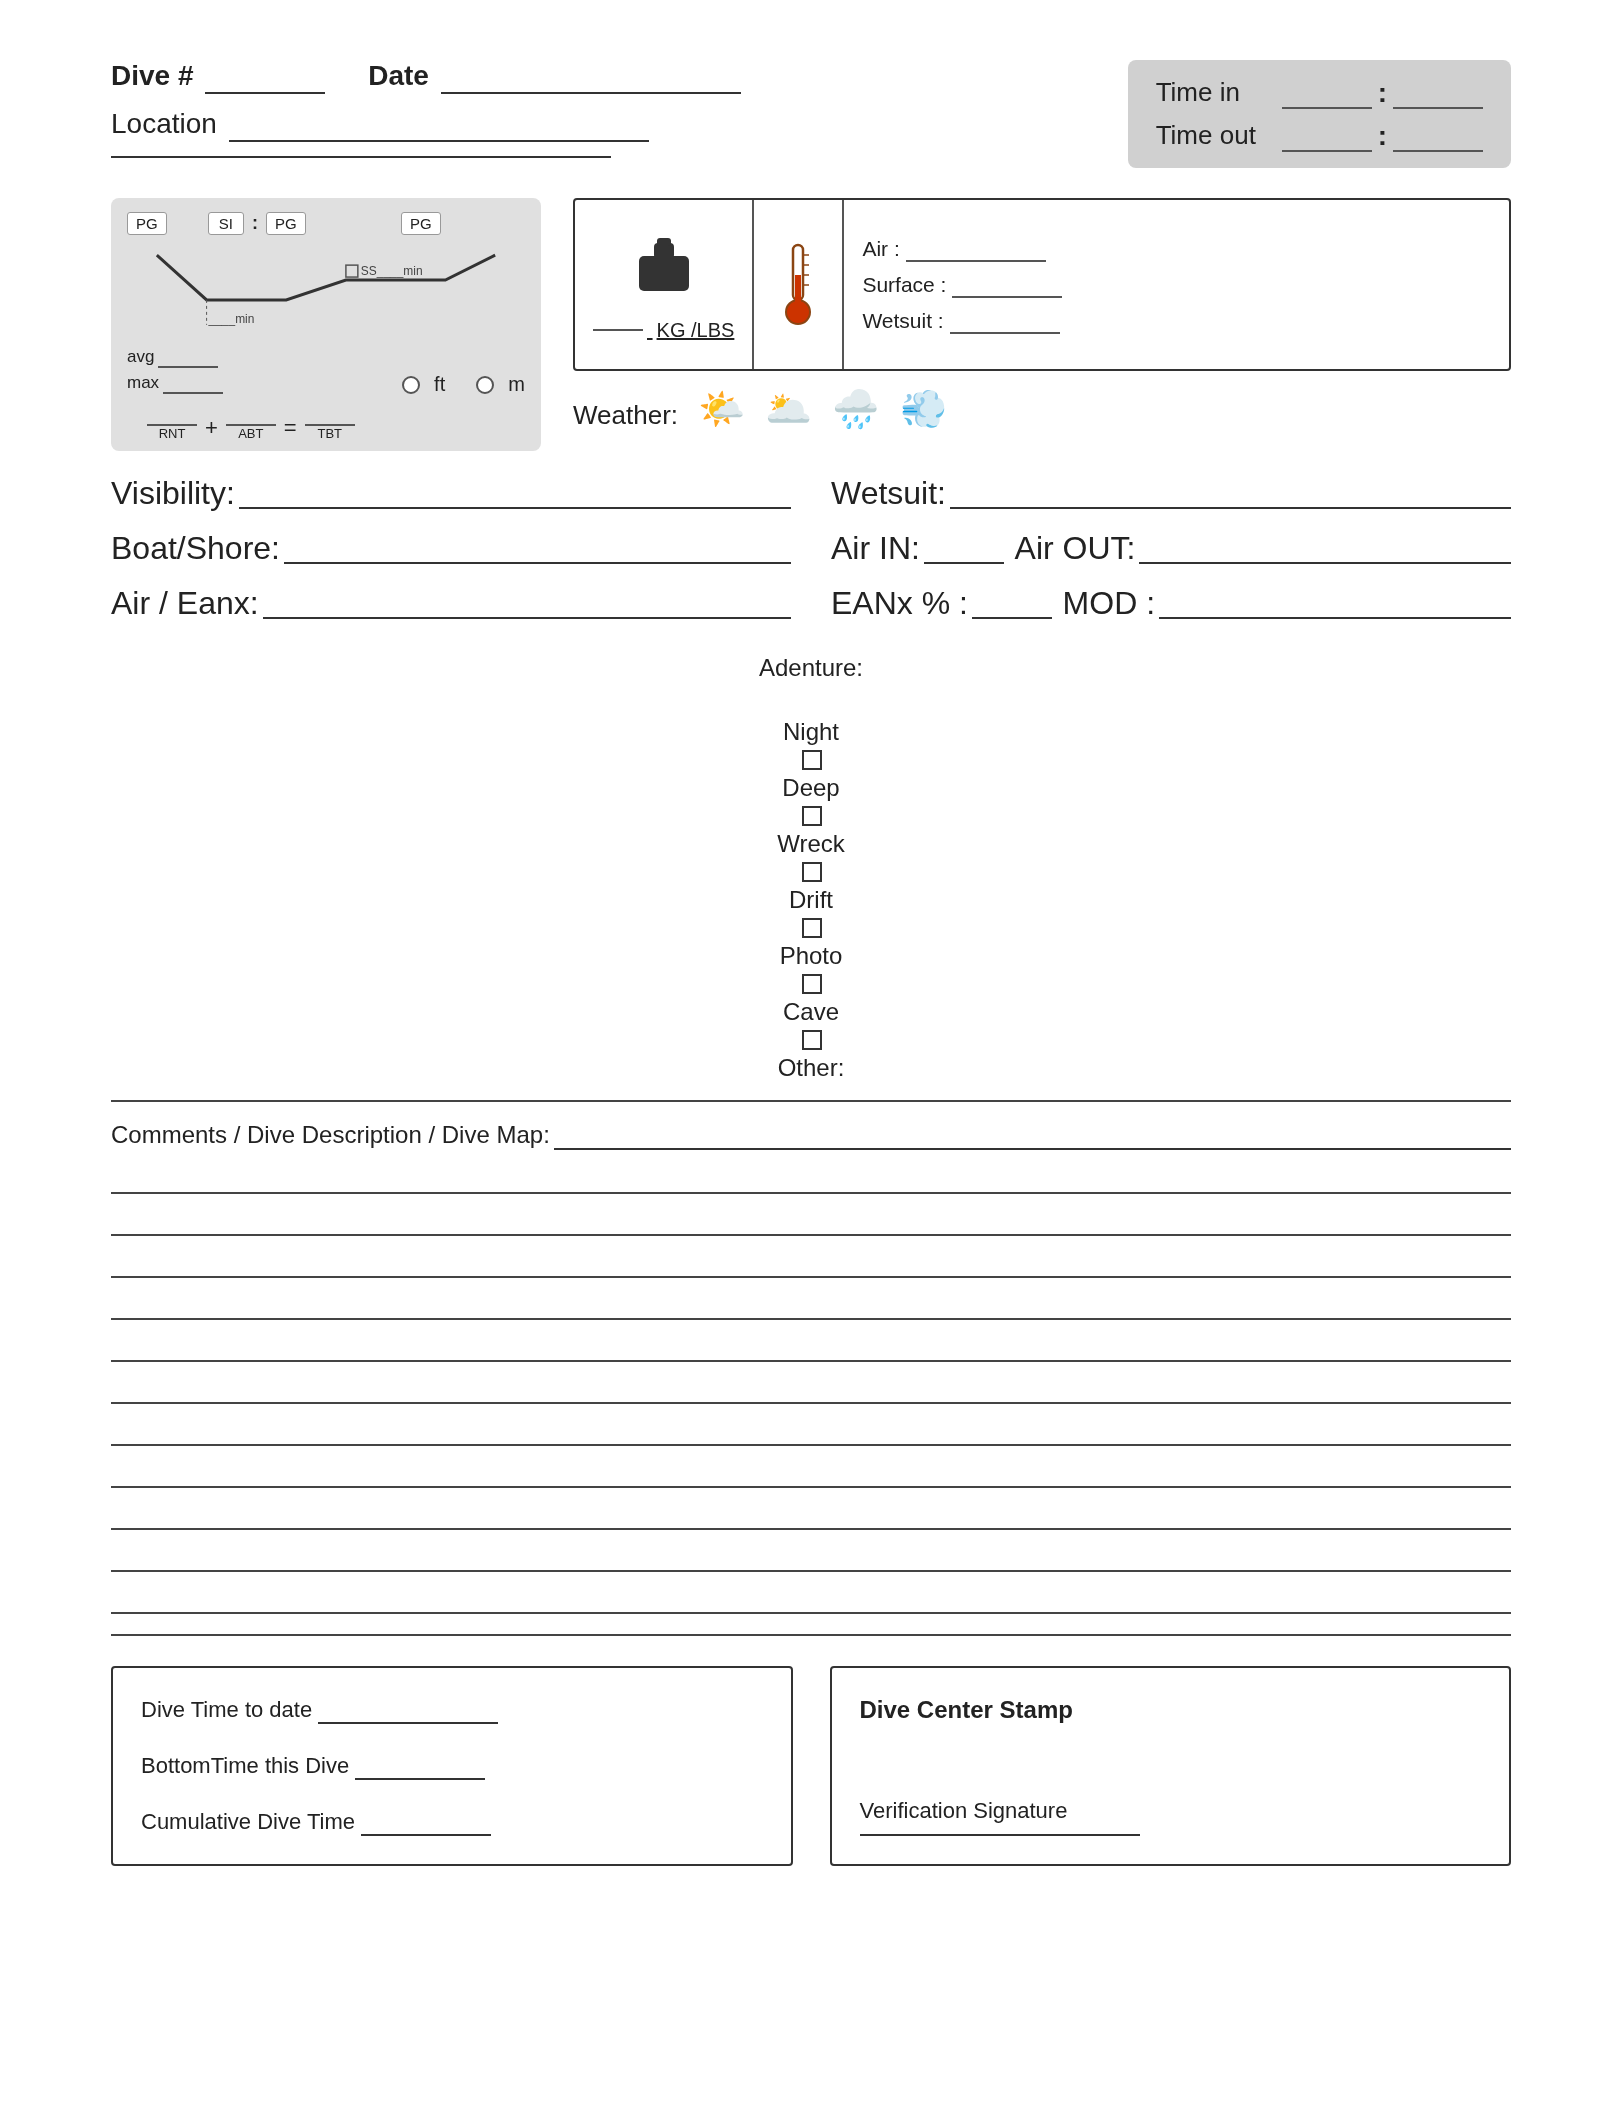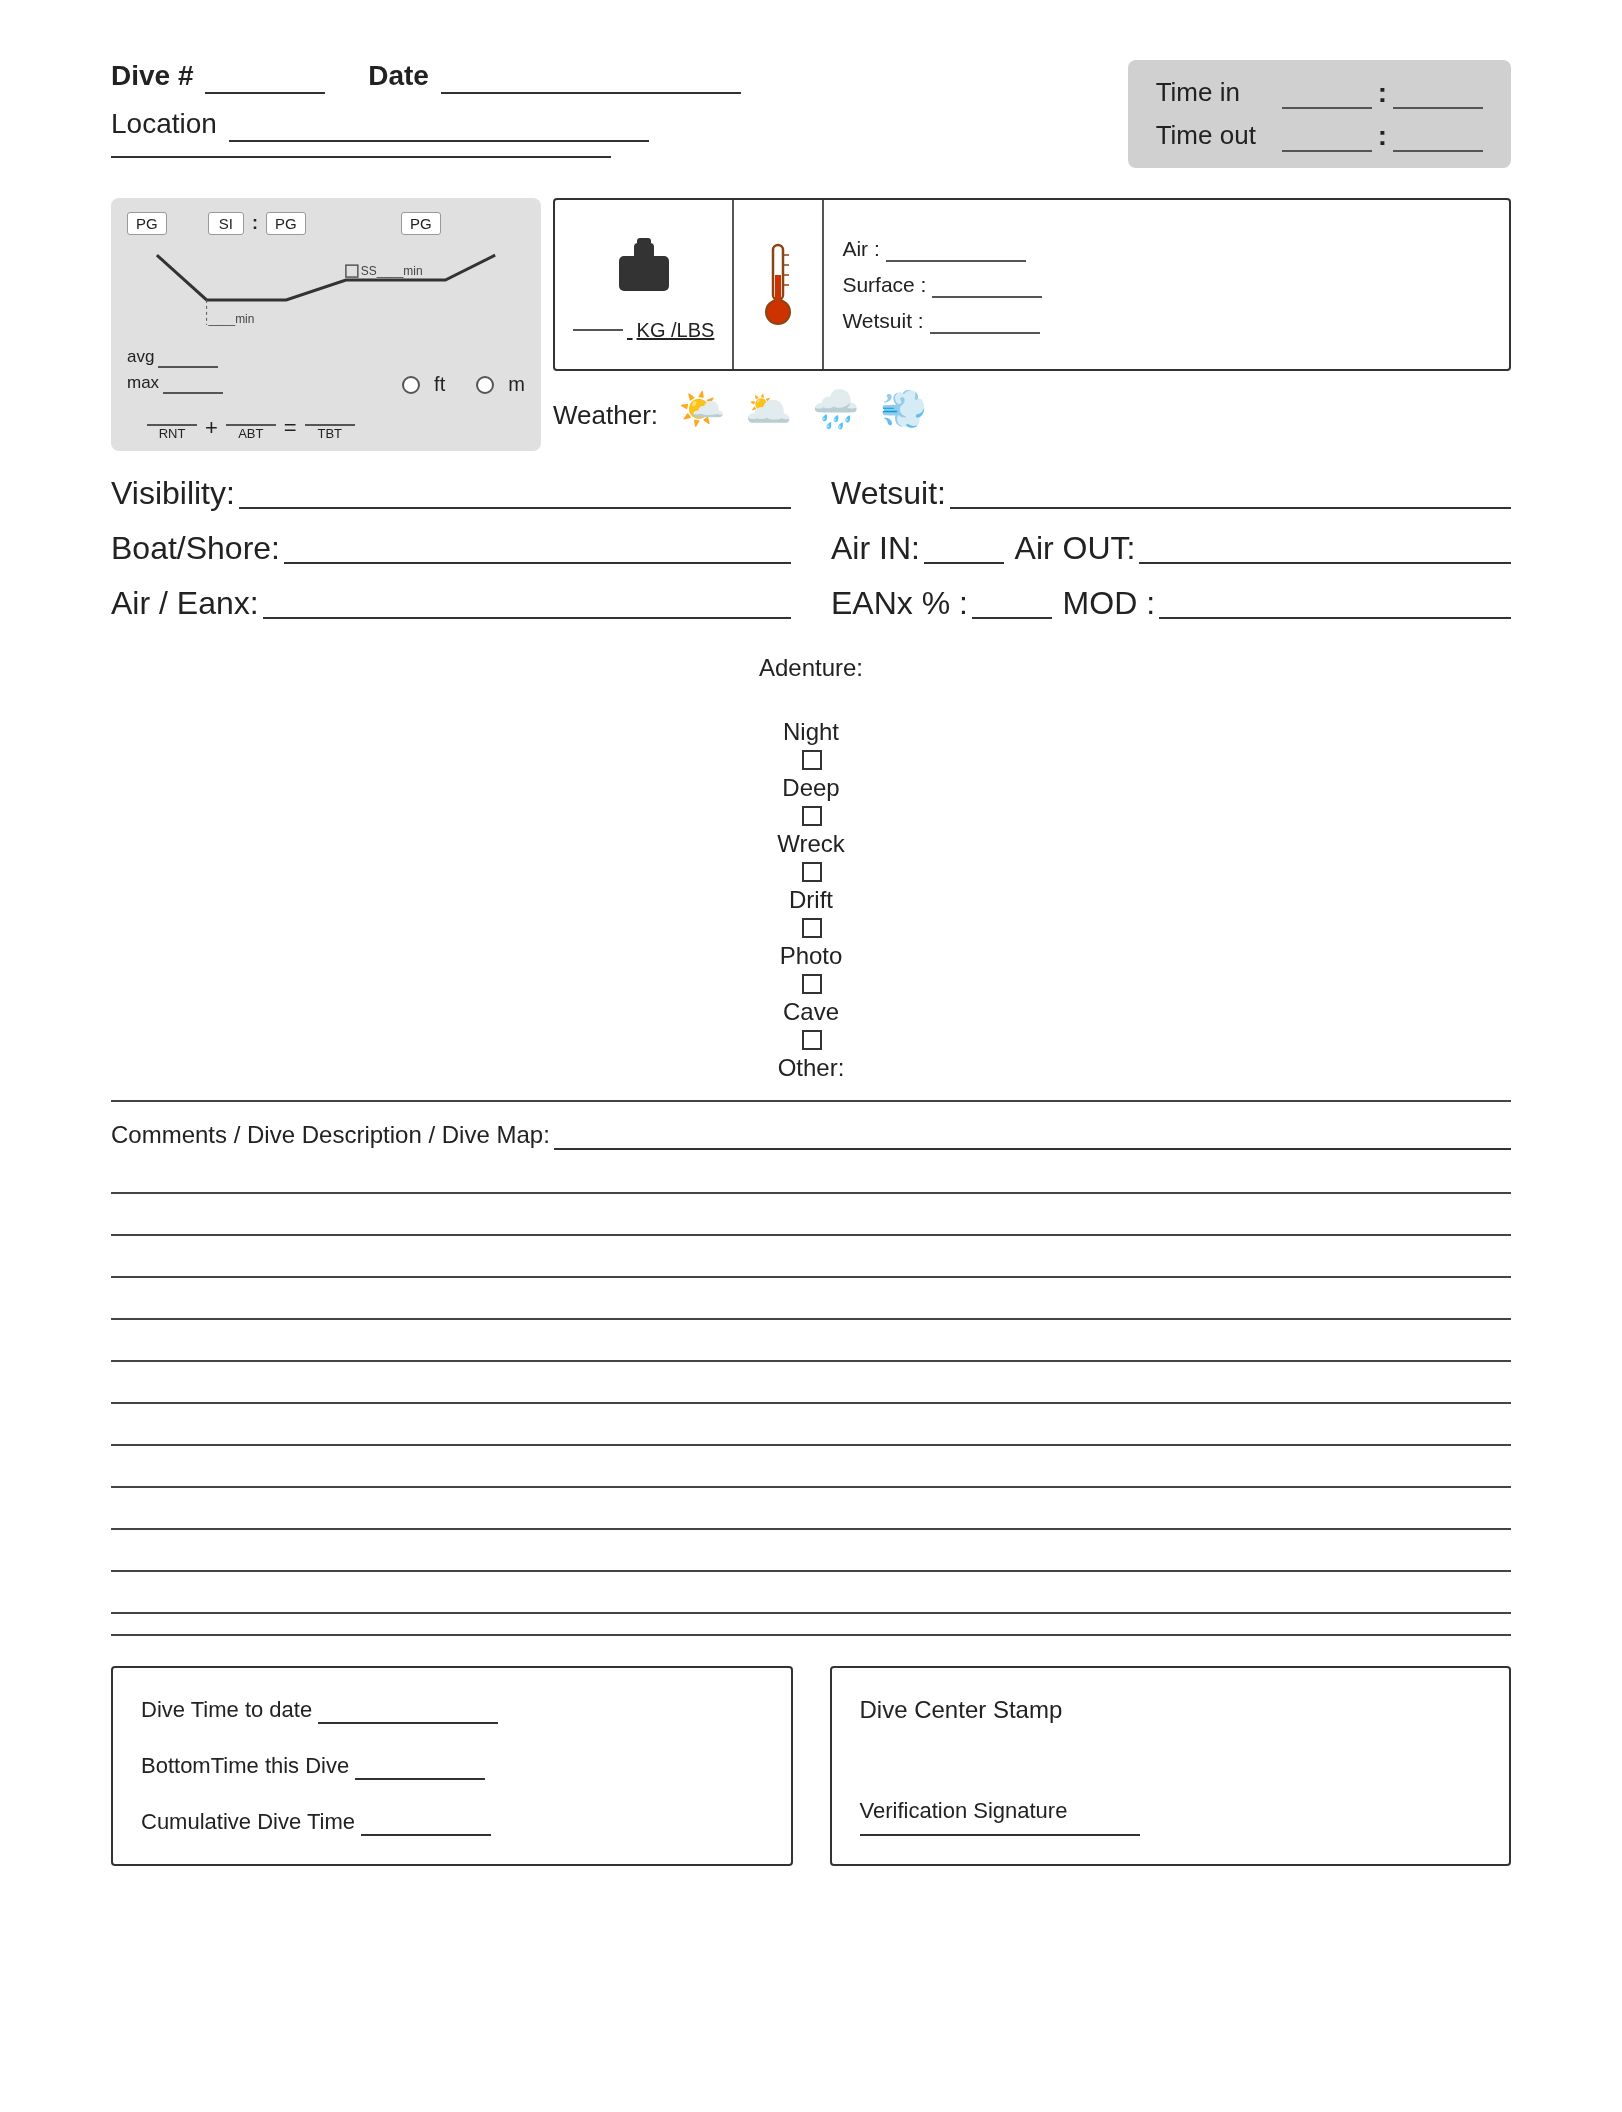--- a/index.html
+++ b/index.html
@@ -75,21 +75,21 @@
     .time-field {
       border-bottom: 2px solid #555;
       min-width: 90px;
       display: inline-block;
       text-align: center;
     }
 
     
     .main-row {
       display: flex;
-      gap: 12px;
+      gap: 32px;
       margin-top: 30px;
       margin-bottom: 24px;
     }
 
     
     .dive-profile-box {
       background: #e0e0e0;
       border-radius: 8px;
       padding: 14px 16px 10px 16px;
       min-width: 430px;
@@ -353,21 +353,21 @@
       border-radius: 4px;
       padding: 28px 28px;
       flex: 1;
       font-size: 22px;
       display: flex;
       flex-direction: column;
       justify-content: space-between;
     }
     .dive-center-title {
       font-size: 24px;
-      font-weight: 400;
+      font-weight: 700;
       margin-bottom: 40px;
     }
     .verification-label {
       font-size: 22px;
       font-weight: 400;
       margin-bottom: 10px;
     }
     .verification-line {
       border-bottom: 2px solid #333;
       width: 280px;

